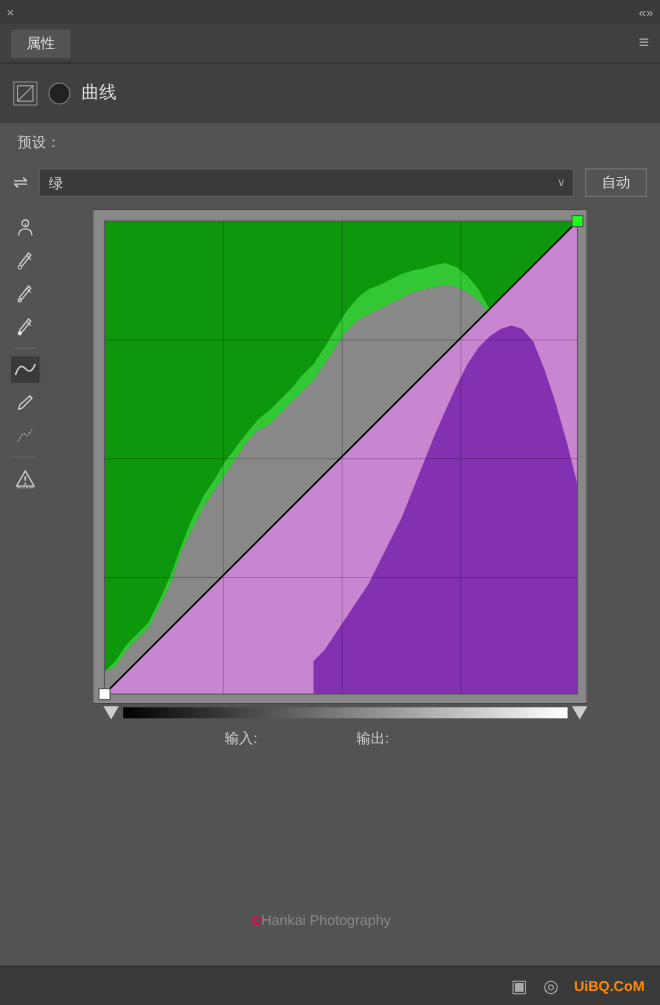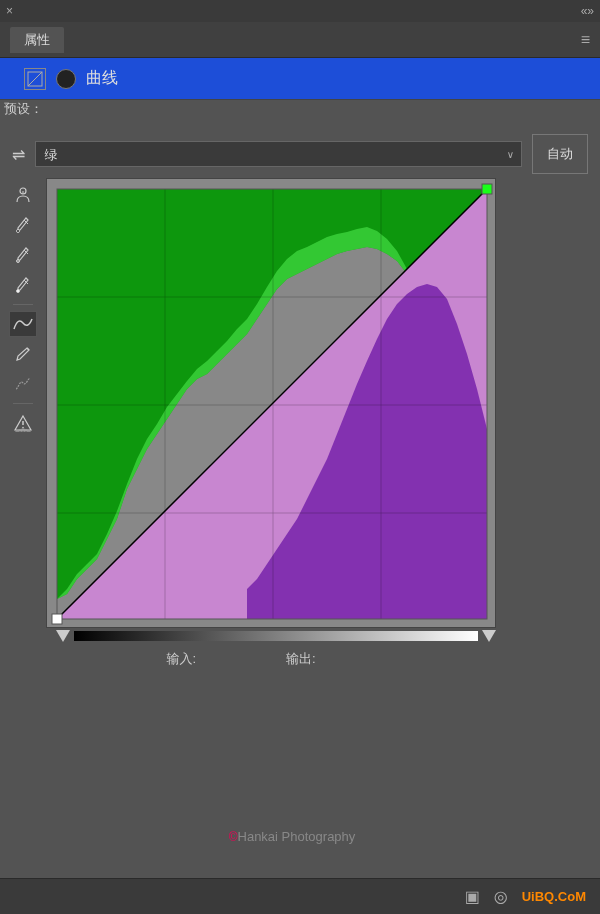--- a/index.html
+++ b/index.html
@@ -60,25 +60,25 @@
       border-radius: 2px 2px 0 0;
     }
     .menu-icon {
       color: #aaa;
       font-size: 16px;
       cursor: pointer;
     }
 
     
     .curves-title-row {
-      height: 42px;
-      background: #1d4ed8;
-      display: flex;
-      align-items: center;
-      padding: 0 24px;
+      height: 54px;
+      background: #404040;
+      display: flex;
+      align-items: center;
+      padding: 0 12px;
       gap: 10px;
       border-bottom: 1px solid #444;
     }
     .icon-box {
       width: 22px;
       height: 22px;
       border: 1px solid #888;
       display: flex;
       align-items: center;
       justify-content: center;
@@ -96,21 +96,22 @@
       font-size: 16px;
       color: #ddd;
       font-weight: normal;
     }
 
     
     .preset-row {
       height: 36px;
       background: #535353;
       display: flex;
-      padding: 0 4px;
+      align-items: center;
+      padding: 0 16px;
       gap: 16px;
     }
     .preset-label {
       font-size: 13px;
       color: #ccc;
       white-space: nowrap;
     }
     .preset-select {
       flex: 1;
       height: 26px;
@@ -173,21 +174,21 @@
       background: #3a3a3a;
       border: 1px solid #666;
       color: #ddd;
       font-size: 13px;
       padding: 0 8px;
       appearance: none;
       -webkit-appearance: none;
       cursor: pointer;
     }
     .auto-btn {
-      height: 40px;
+      height: 26px;
       padding: 0 14px;
       background: #535353;
       border: 1px solid #777;
       color: #ddd;
       font-size: 13px;
       cursor: pointer;
       white-space: nowrap;
     }
 
     
@@ -224,20 +225,21 @@
       width: 20px;
       height: 1px;
       background: #666;
       margin: 2px 0;
     }
 
     
     .chart-container {
       flex: 1;
       position: relative;
+      margin-left: 38px;
     }
 
     
     .gradient-bar-row {
       display: flex;
       align-items: center;
       width: 450px;
       margin-top: 2px;
     }
 

